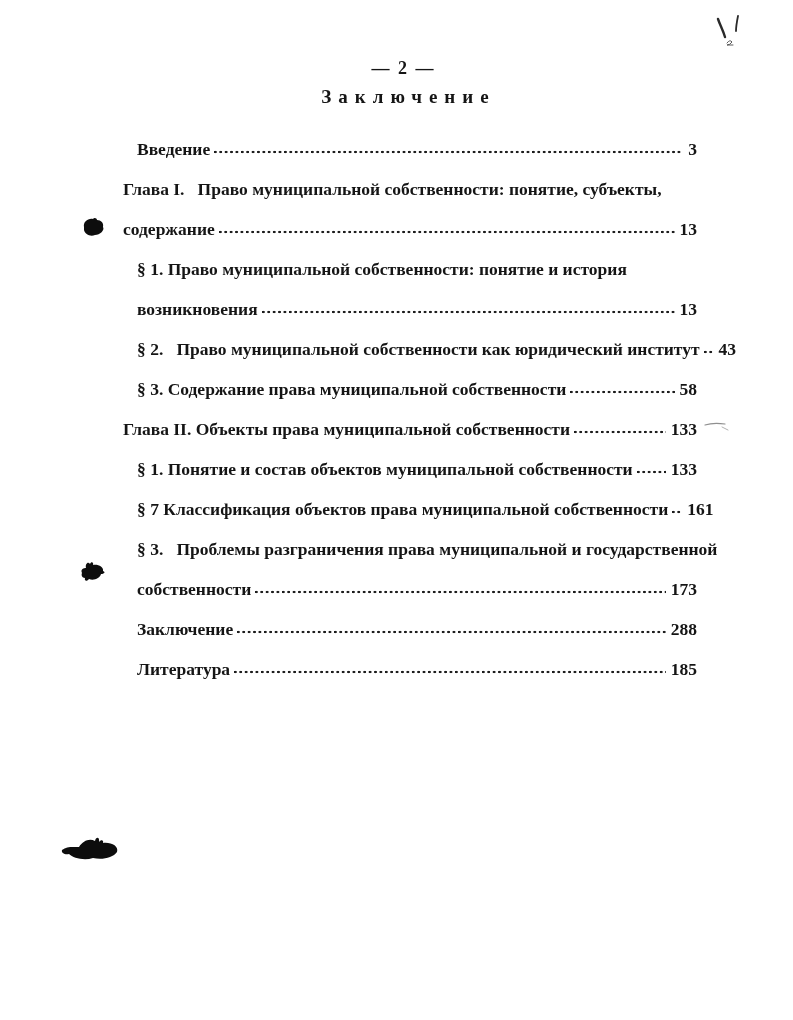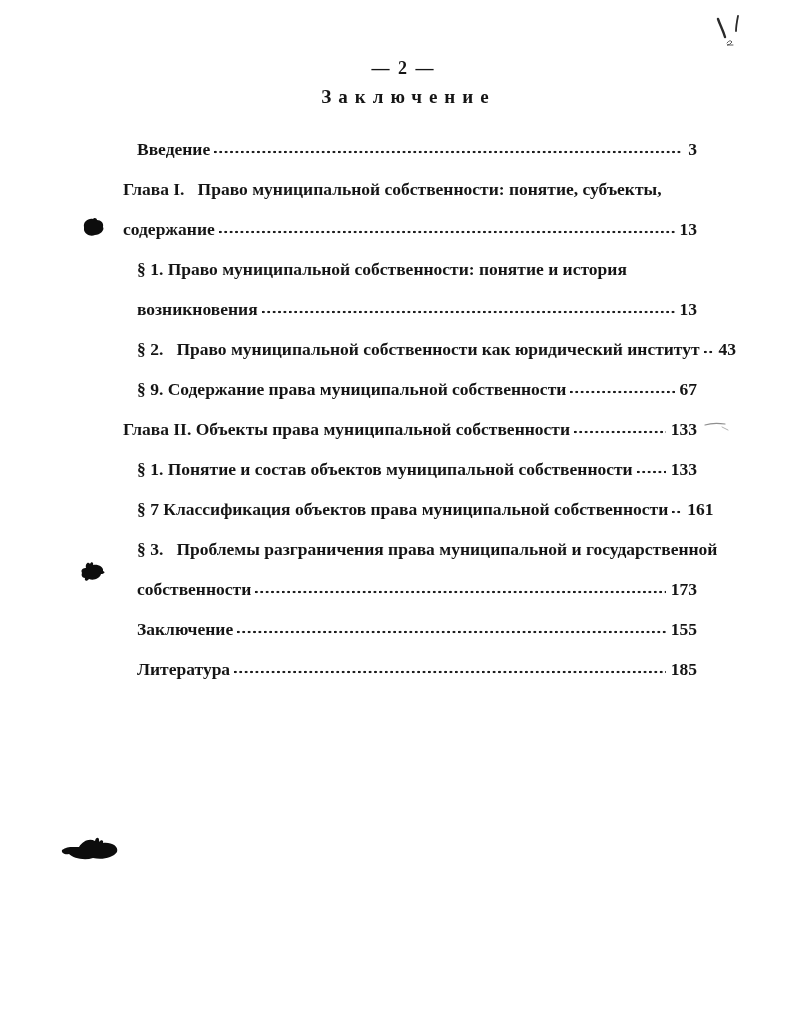--- a/index.html
+++ b/index.html
@@ -100,23 +100,23 @@
     </div>
 
     <div class="toc-row indent1">
       <span class="toc-text">§ 2.&nbsp;&nbsp; Право муниципальной собственности как юридический институт</span>
       <span class="leader"></span>
       <span class="toc-page">43</span>
     </div>
 
 
     <div class="toc-row indent1">
-      <span class="toc-text">§ 9. Содержание права муниципальной собственности</span>
+      <span class="toc-text">§ 3. Содержание права муниципальной собственности</span>
       <span class="leader"></span>
-      <span class="toc-page">67</span>
+      <span class="toc-page">58</span>
     </div>
 
     <div class="toc-row">
       <span class="toc-text">Глава II. Объекты права муниципальной собственности</span>
       <span class="leader"></span>
       <span class="toc-page">133</span>
     </div>
 
     <div class="toc-row indent1">
       <span class="toc-text">§ 1. Понятие и состав объектов муниципальной собственности</span>
@@ -136,21 +136,21 @@
 
     <div class="toc-row indent1">
       <span class="toc-text">собственности</span>
       <span class="leader"></span>
       <span class="toc-page">173</span>
     </div>
 
     <div class="toc-row indent1">
       <span class="toc-text">Заключение</span>
       <span class="leader"></span>
-      <span class="toc-page">155</span>
+      <span class="toc-page">288</span>
     </div>
 
     <div class="toc-row indent1">
       <span class="toc-text">Литература</span>
       <span class="leader"></span>
       <span class="toc-page">185</span>
     </div>
 
   </div>
 

